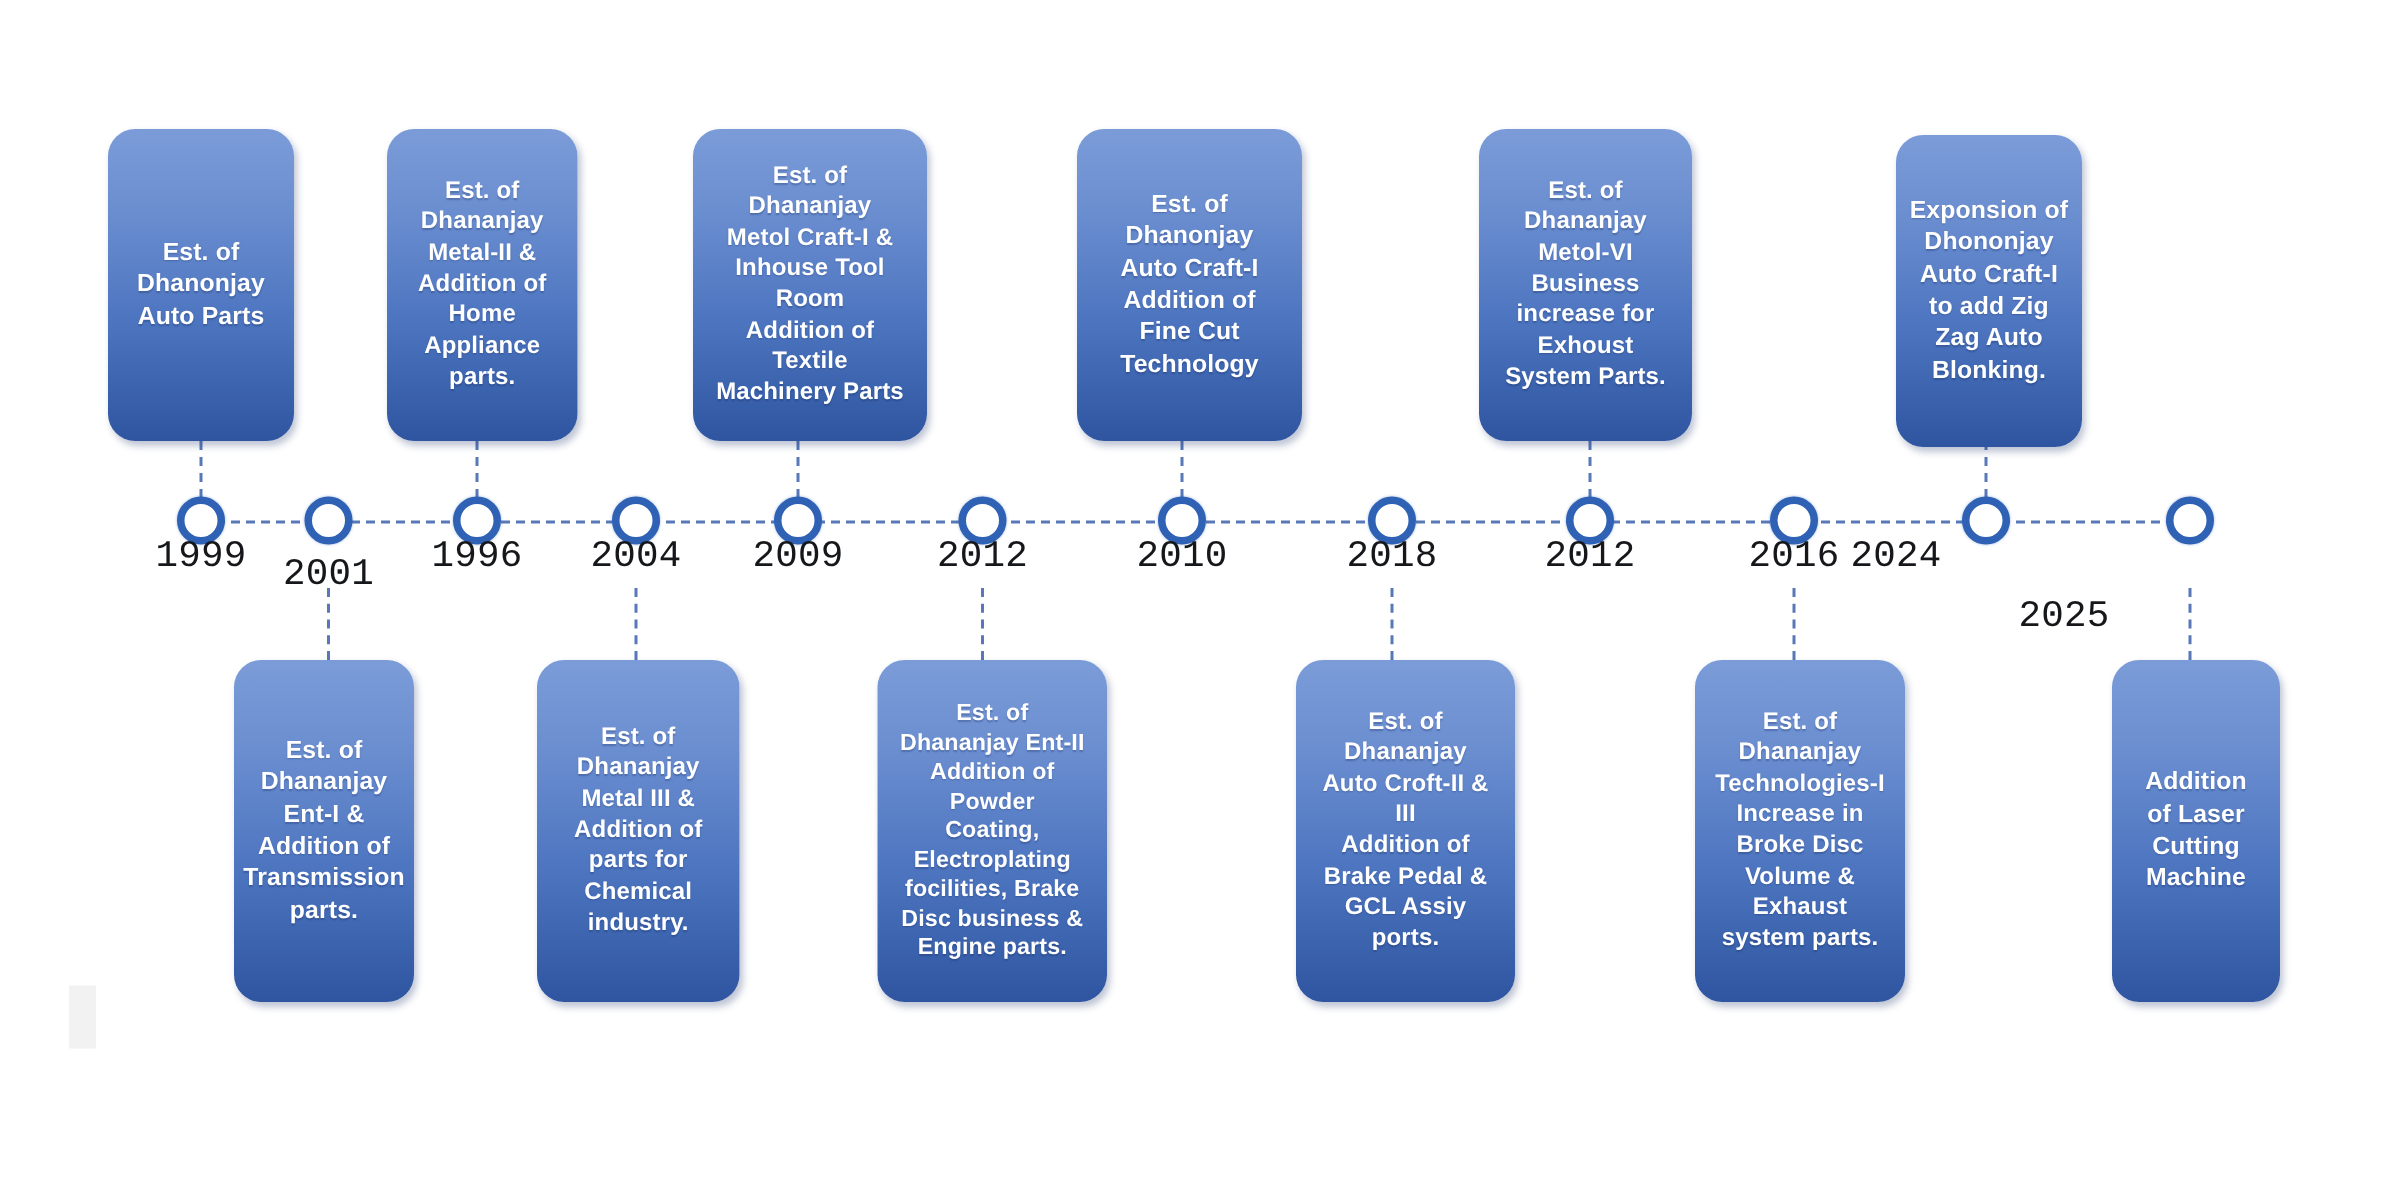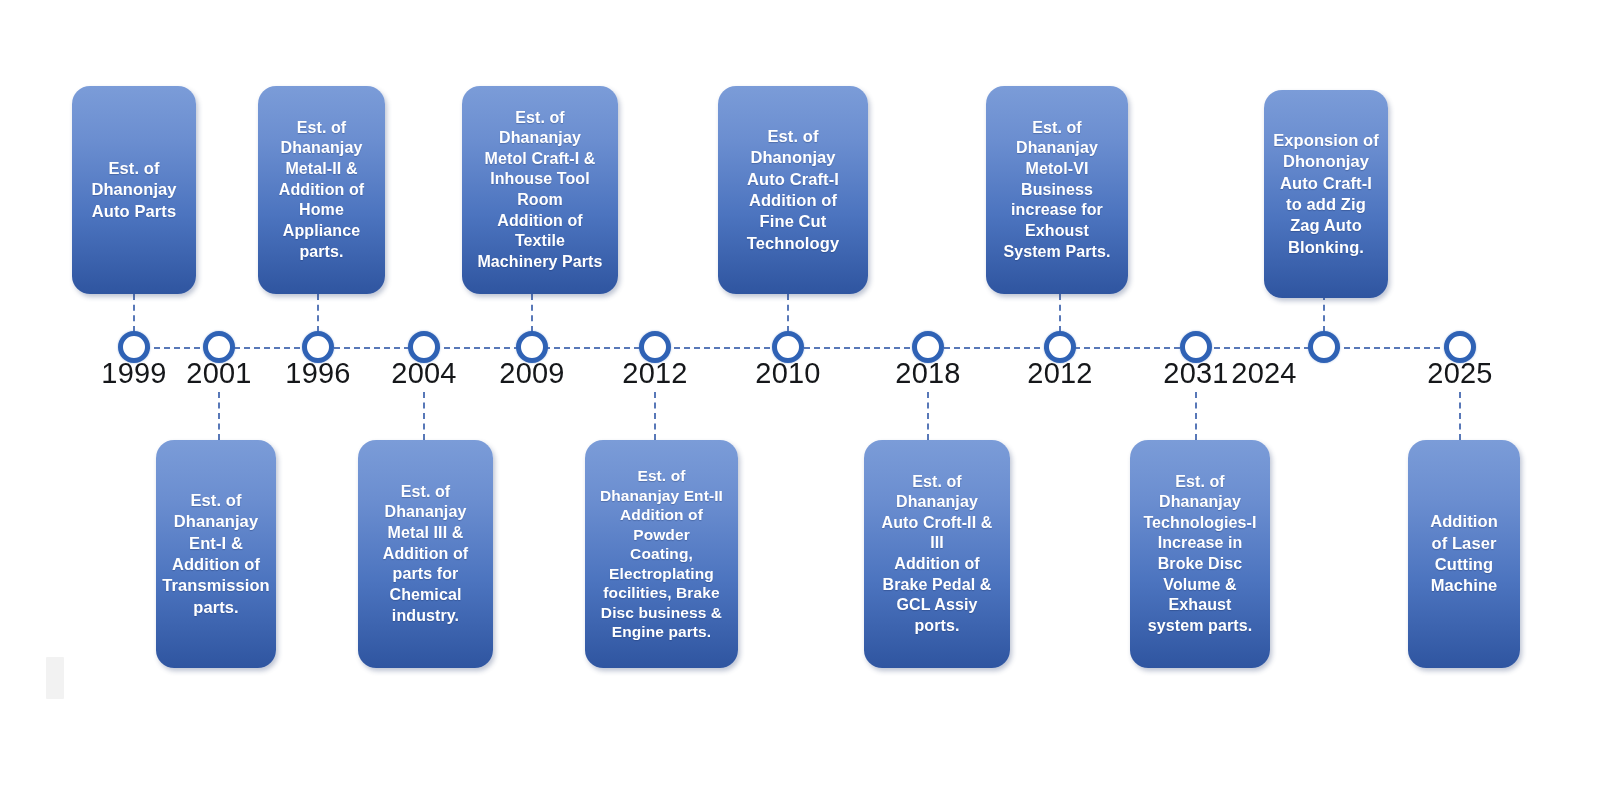--- a/index.html
+++ b/index.html
@@ -53,26 +53,26 @@
     box-sizing: border-box;
     box-shadow: 0 0 2px rgba(47,98,181,0.45);
   }
 
   .year {
     position: absolute;
     top: 358px;
     width: 120px;
     margin-left: -60px;
     text-align: center;
-    font-size: 29px;
+    font-size: 25px;
     font-weight: 400;
     color: #15171a;
     letter-spacing: 0.2px;
     line-height: 1.05;
-    font-family: Liberation Sans, sans-serif;
+    font-family: Liberation Mono, monospace;
   }
 
   
   .stem {
     position: absolute;
     width: 0;
     margin-left: -1px;
     border-left: 2px dashed #5878b8;
   }
 
@@ -122,21 +122,21 @@
       <div class="stem" style="left: 219px; top: 392px; height: 48px;"></div>
       <div class="card" style="left: 156px; top: 440px; width: 120px; height: 228px;">
         <div class="txt">Est. of
 Dhananjay
 Ent-I  &amp;
 Addition of
 Transmission
 parts.</div>
       </div>
       <div class="node" style="left: 219px; top: 347px;"></div>
-      <div class="year" style="left: 219px;">2001</div>
+      <div class="year" style="left: 219px; margin-top: 12px;">2001</div>
       <div class="stem" style="left: 318px; top: 294px; height: 38px;"></div>
       <div class="card sm" style="left: 258px; top: 86px; width: 127px; height: 208px;">
         <div class="txt">Est. of
 Dhananjay
 Metal-II &amp;
 Addition of
 Home
 Appliance
 parts.</div>
       </div>
@@ -222,36 +222,36 @@
         <div class="txt">Est. of
 Dhananjay
 Technologies-I
 Increase in
 Broke Disc
 Volume &amp;
 Exhaust
 system parts.</div>
       </div>
       <div class="node" style="left: 1196px; top: 347px;"></div>
-      <div class="year" style="left: 1196px;">2031</div>
+      <div class="year" style="left: 1196px;">2016</div>
       <div class="stem" style="left: 1324px; top: 294px; height: 38px;"></div>
       <div class="card" style="left: 1264px; top: 90px; width: 124px; height: 208px;">
         <div class="txt">Exponsion of
 Dhononjay
 Auto Craft-I
 to add Zig
 Zag Auto
 Blonking.</div>
       </div>
       <div class="node" style="left: 1324px; top: 347px;"></div>
       <div class="year" style="left: 1264px;">2024</div>
       <div class="stem" style="left: 1460px; top: 392px; height: 48px;"></div>
       <div class="card" style="left: 1408px; top: 440px; width: 112px; height: 228px;">
         <div class="txt">Addition
 of Laser
 Cutting
 Machine</div>
       </div>
       <div class="node" style="left: 1460px; top: 347px;"></div>
-      <div class="year" style="left: 1460px;">2025</div>
+      <div class="year" style="left: 1376px; margin-top: 40px;">2025</div>
     </div>
 
 </div>
 
 </body></html>

